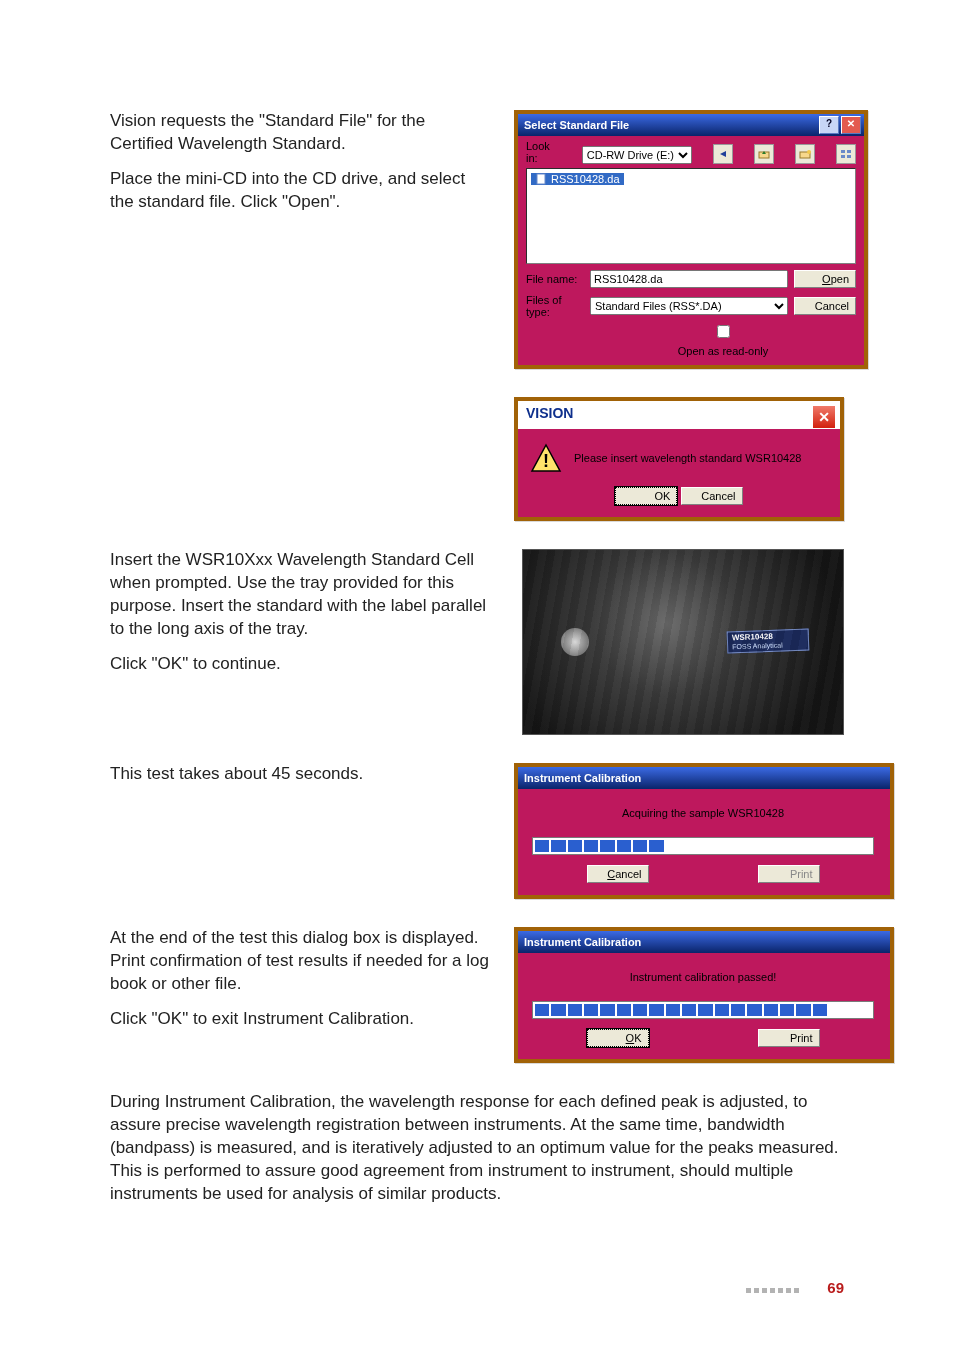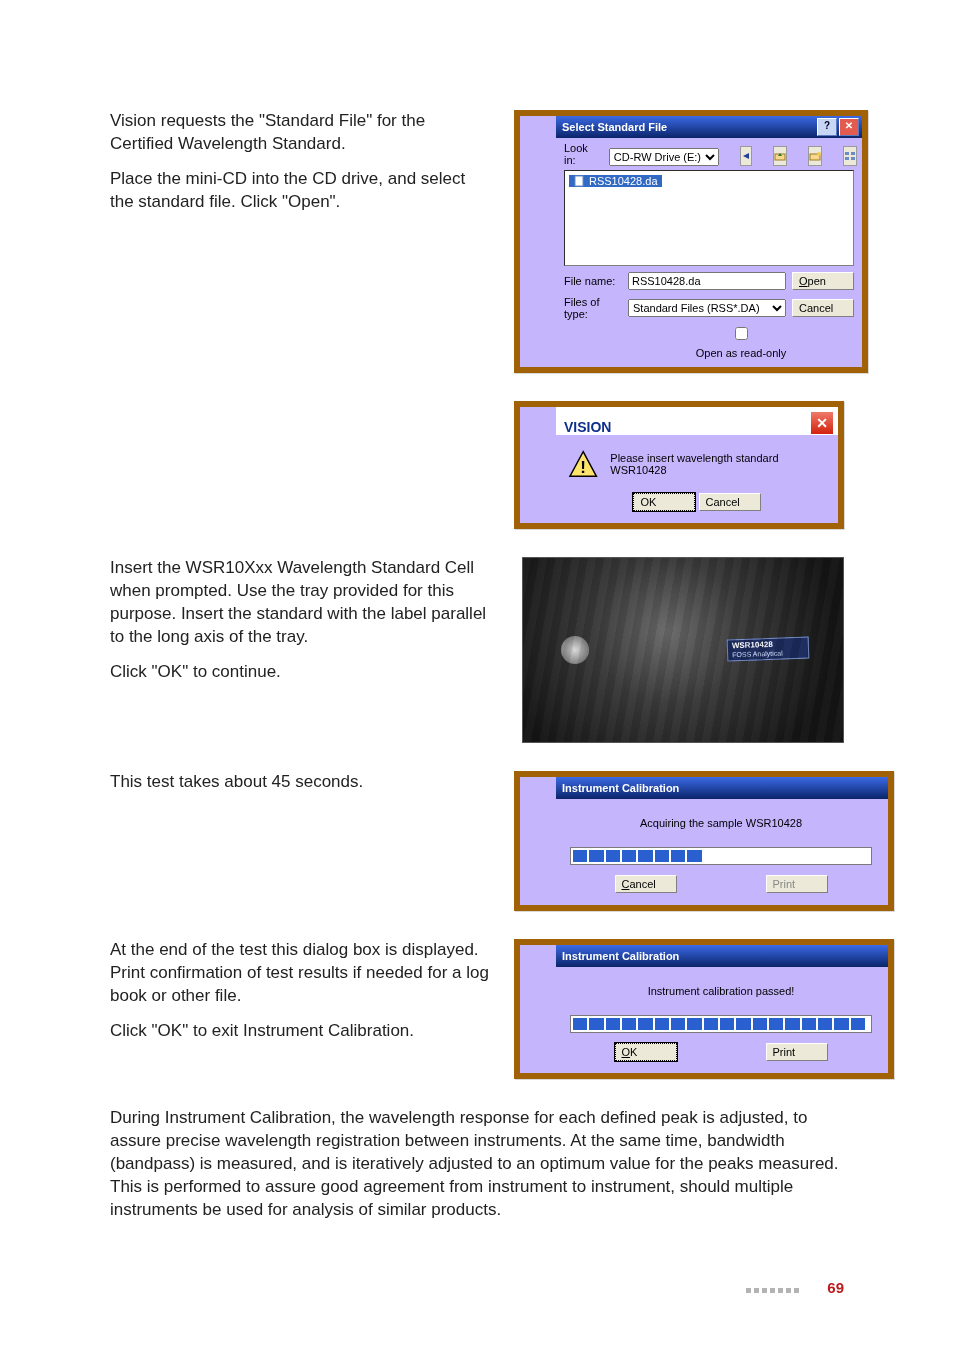--- a/index.html
+++ b/index.html
@@ -29,28 +29,27 @@
   .imgcol {
     flex: 1 1 auto;
     display: flex;
     justify-content: flex-end;
   }
   p { margin: 0 0 12px 0; line-height: 1.35; }
   .full p { margin: 0 0 14px 0; }
 
   
   .dlg {
-    border: 6px solid #a16207;
-    background: #c4b5fd;
+    border: 4px solid #a16207;
+    background: #be185d;
     font-family: Tahoma, sans-serif;
     font-size: 11px;
     color: #000;
     box-sizing: border-box;
     box-shadow: 1px 1px 0 rgba(0,0,0,.15);
-    padding-left: 36px;
   }
   .titlebar {
     background: linear-gradient(#3b6ae4, #0a246a);
     color: #fff;
     font-weight: bold;
     display: flex;
     align-items: center;
     padding: 3px 3px 3px 6px;
     height: 22px;
     box-sizing: border-box;
@@ -71,21 +70,21 @@
   .tbtn.close { background: #e35a4f; color: #fff; }
   .xpbtn {
     display: inline-block;
     min-width: 62px;
     padding: 2px 6px;
     font-family: Tahoma, sans-serif;
     font-size: 11px;
     background: #ece9d8;
     border: 1px solid #808080;
     border-top-color: #fff; border-left-color: #fff;
-    text-align: left;
+    text-align: right;
     box-sizing: border-box;
   }
   .xpbtn.default { border: 1px dotted #000; outline: 1px solid #000; }
   .xpbtn.disabled { color: #888; }
 
   
   .filedlg { width: 354px; }
   .filedlg .body { padding: 4px 8px 8px 8px; }
   .filedlg .lookrow { display:flex; align-items:flex-end; gap:21px; margin-bottom:4px; }
   .filedlg select.lookin { flex:1; font-size:11px; height:18px; }
@@ -102,21 +101,21 @@
   .visiondlg { width: 330px; }
   .visiondlg .titlesq { width:22px;height:22px;background:linear-gradient(#f07a6a,#d2210e);border:1px solid #fff; display:flex;align-items:center;justify-content:center;color:#fff;font-weight:bold;font-size:14px; }
   .visiondlg .body { display:flex; align-items:center; gap:12px; padding:14px 12px 6px 12px; }
   .warnicon {
     width:32px;height:30px;
   }
   .warnicon polygon { fill:#ffe36b; stroke:#000; stroke-width:1.5; }
   .visiondlg .msg { font-size:11px; }
   .visiondlg .btns { text-align:center; padding:8px 0 12px 0; }
   .titlewrap {
-    display:flex; align-items:flex-end; justify-content:space-between;
+    display:flex; align-items:flex-start; justify-content:space-between;
     background:#fff; padding:4px 4px 0 8px;
   }
 
   
   .photo {
     width: 320px; height: 184px;
     background: radial-gradient(circle at 45% 40%, #6a6a6a 0%, #3a3a3a 35%, #151515 80%);
     border: 1px solid #555;
     position: relative;
     overflow:hidden;

